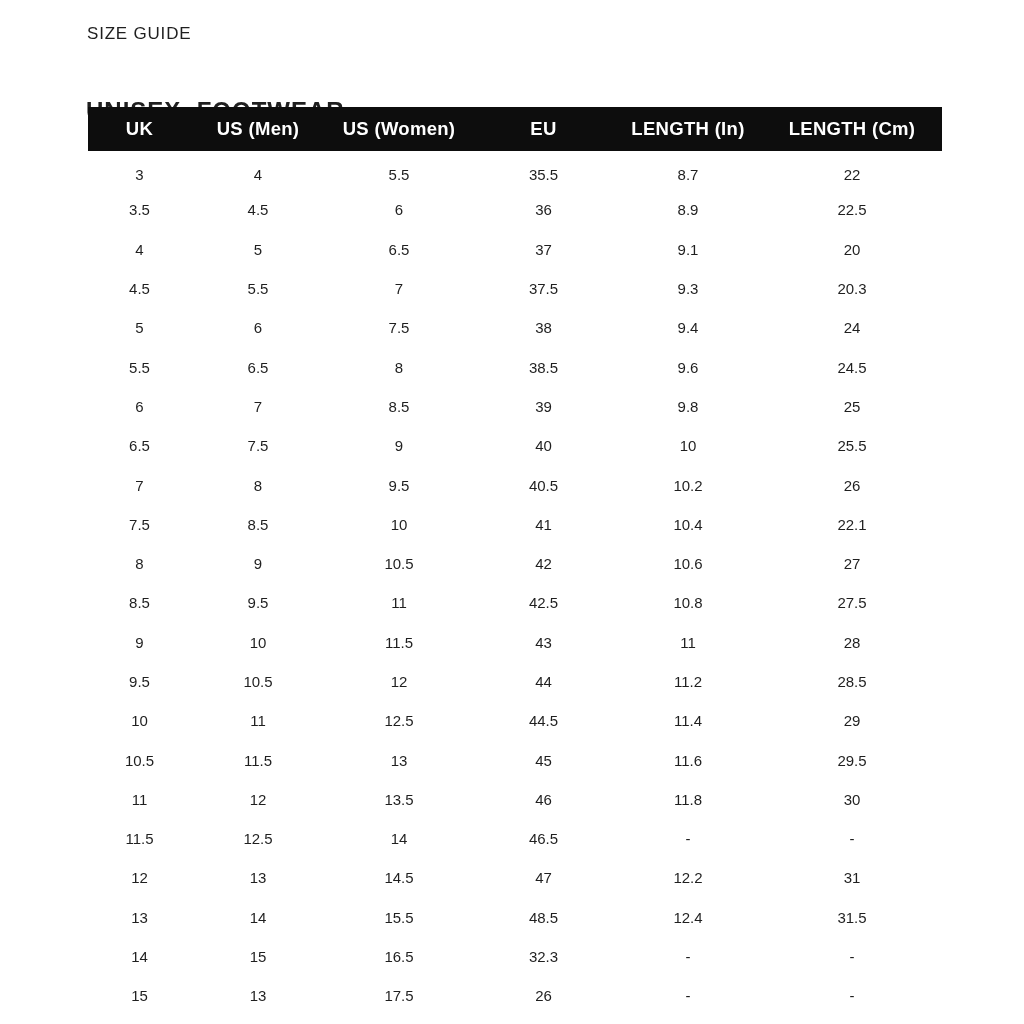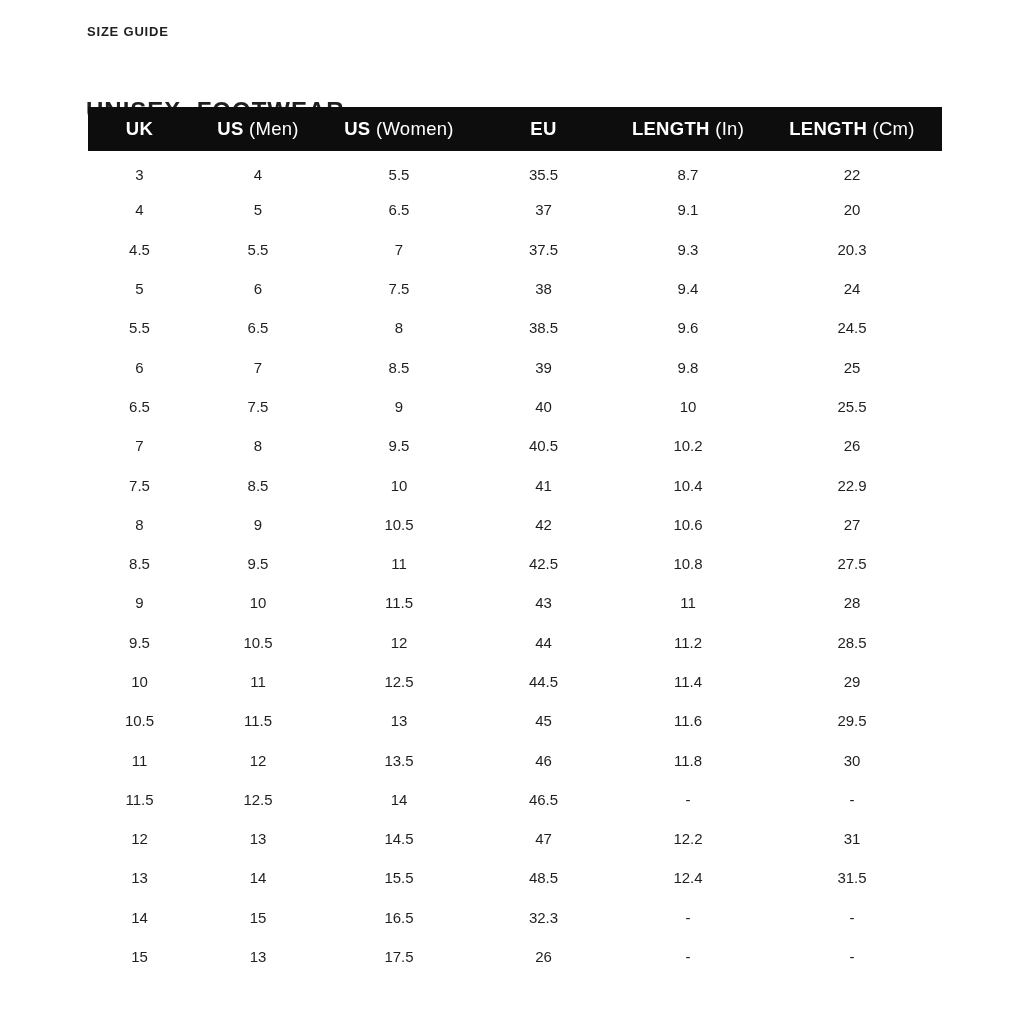--- a/index.html
+++ b/index.html
@@ -16,22 +16,22 @@
     height: 1024px;
     background: var(--page_bg);
     font-family: "Liberation Sans", sans-serif;
     color: var(--body_text);
     overflow: hidden;
   }
   .eyebrow {
     position: absolute;
     left: 87px;
     top: 24px;
-    font-size: 13px;
-    font-weight: 700;
+    font-size: 17px;
+    font-weight: 400;
     letter-spacing: 0.8px;
     color: var(--body_text);
   }
   .title {
     position: absolute;
     left: 86px;
     top: 57px;
     font-size: 24px;
     font-weight: 700;
     letter-spacing: 1px;
@@ -54,21 +54,21 @@
   table.size-table th {
     color: var(--header_text);
     font-size: 18.5px;
     font-weight: 700;
     text-align: center;
     vertical-align: middle;
     letter-spacing: 0.3px;
     padding: 0;
   }
   table.size-table th .suffix {
-    font-weight: 400;
+    font-weight: 700;
     white-space: pre;
   }
   table.size-table tbody tr {
     height: 39.3px;
     background: var(--page_bg);
   }
   table.size-table tbody tr:first-child td { padding-top: 7px; }
   table.size-table td {
     text-align: center;
     vertical-align: middle;
@@ -107,20 +107,28 @@
     <tbody>
         <tr>
           <td>3</td>
           <td>4</td>
           <td>5.5</td>
           <td>35.5</td>
           <td>8.7</td>
           <td>22</td>
         </tr>
         <tr>
+          <td>3.5</td>
+          <td>4.5</td>
+          <td>6</td>
+          <td>36</td>
+          <td>8.9</td>
+          <td>22.5</td>
+        </tr>
+        <tr>
           <td>4</td>
           <td>5</td>
           <td>6.5</td>
           <td>37</td>
           <td>9.1</td>
           <td>20</td>
         </tr>
         <tr>
           <td>4.5</td>
           <td>5.5</td>
@@ -168,21 +176,21 @@
           <td>40.5</td>
           <td>10.2</td>
           <td>26</td>
         </tr>
         <tr>
           <td>7.5</td>
           <td>8.5</td>
           <td>10</td>
           <td>41</td>
           <td>10.4</td>
-          <td>22.9</td>
+          <td>22.1</td>
         </tr>
         <tr>
           <td>8</td>
           <td>9</td>
           <td>10.5</td>
           <td>42</td>
           <td>10.6</td>
           <td>27</td>
         </tr>
         <tr>

